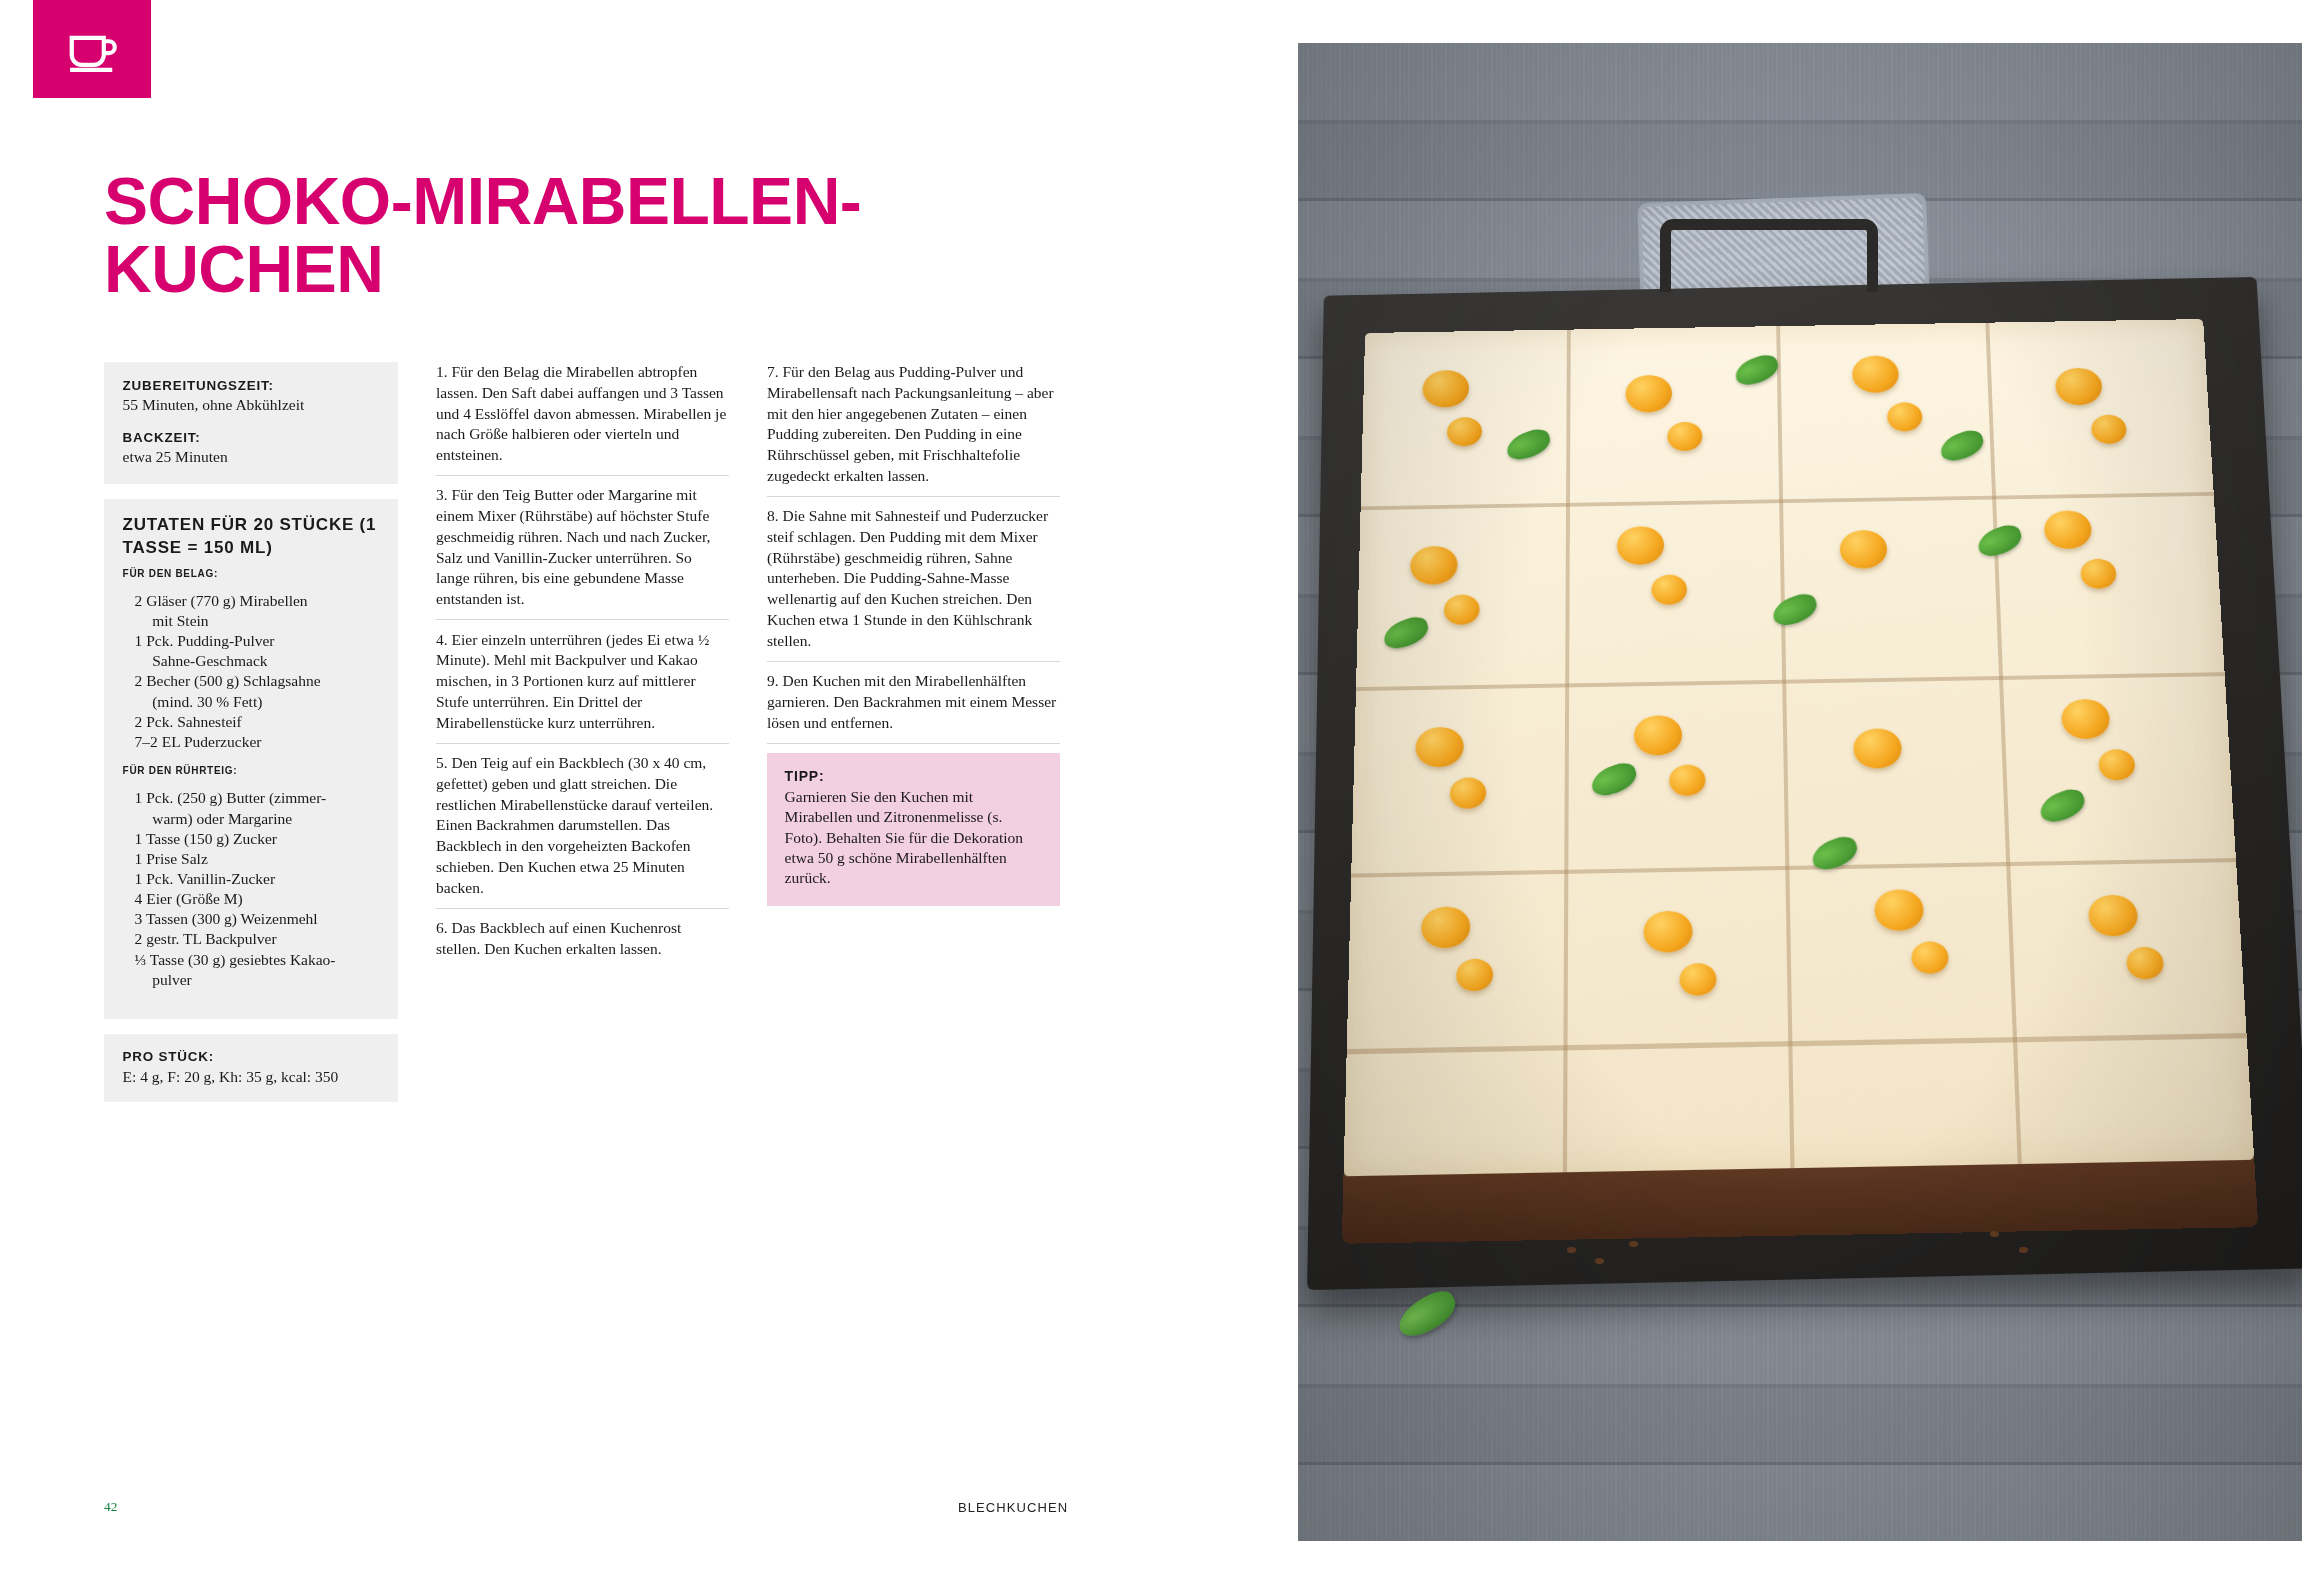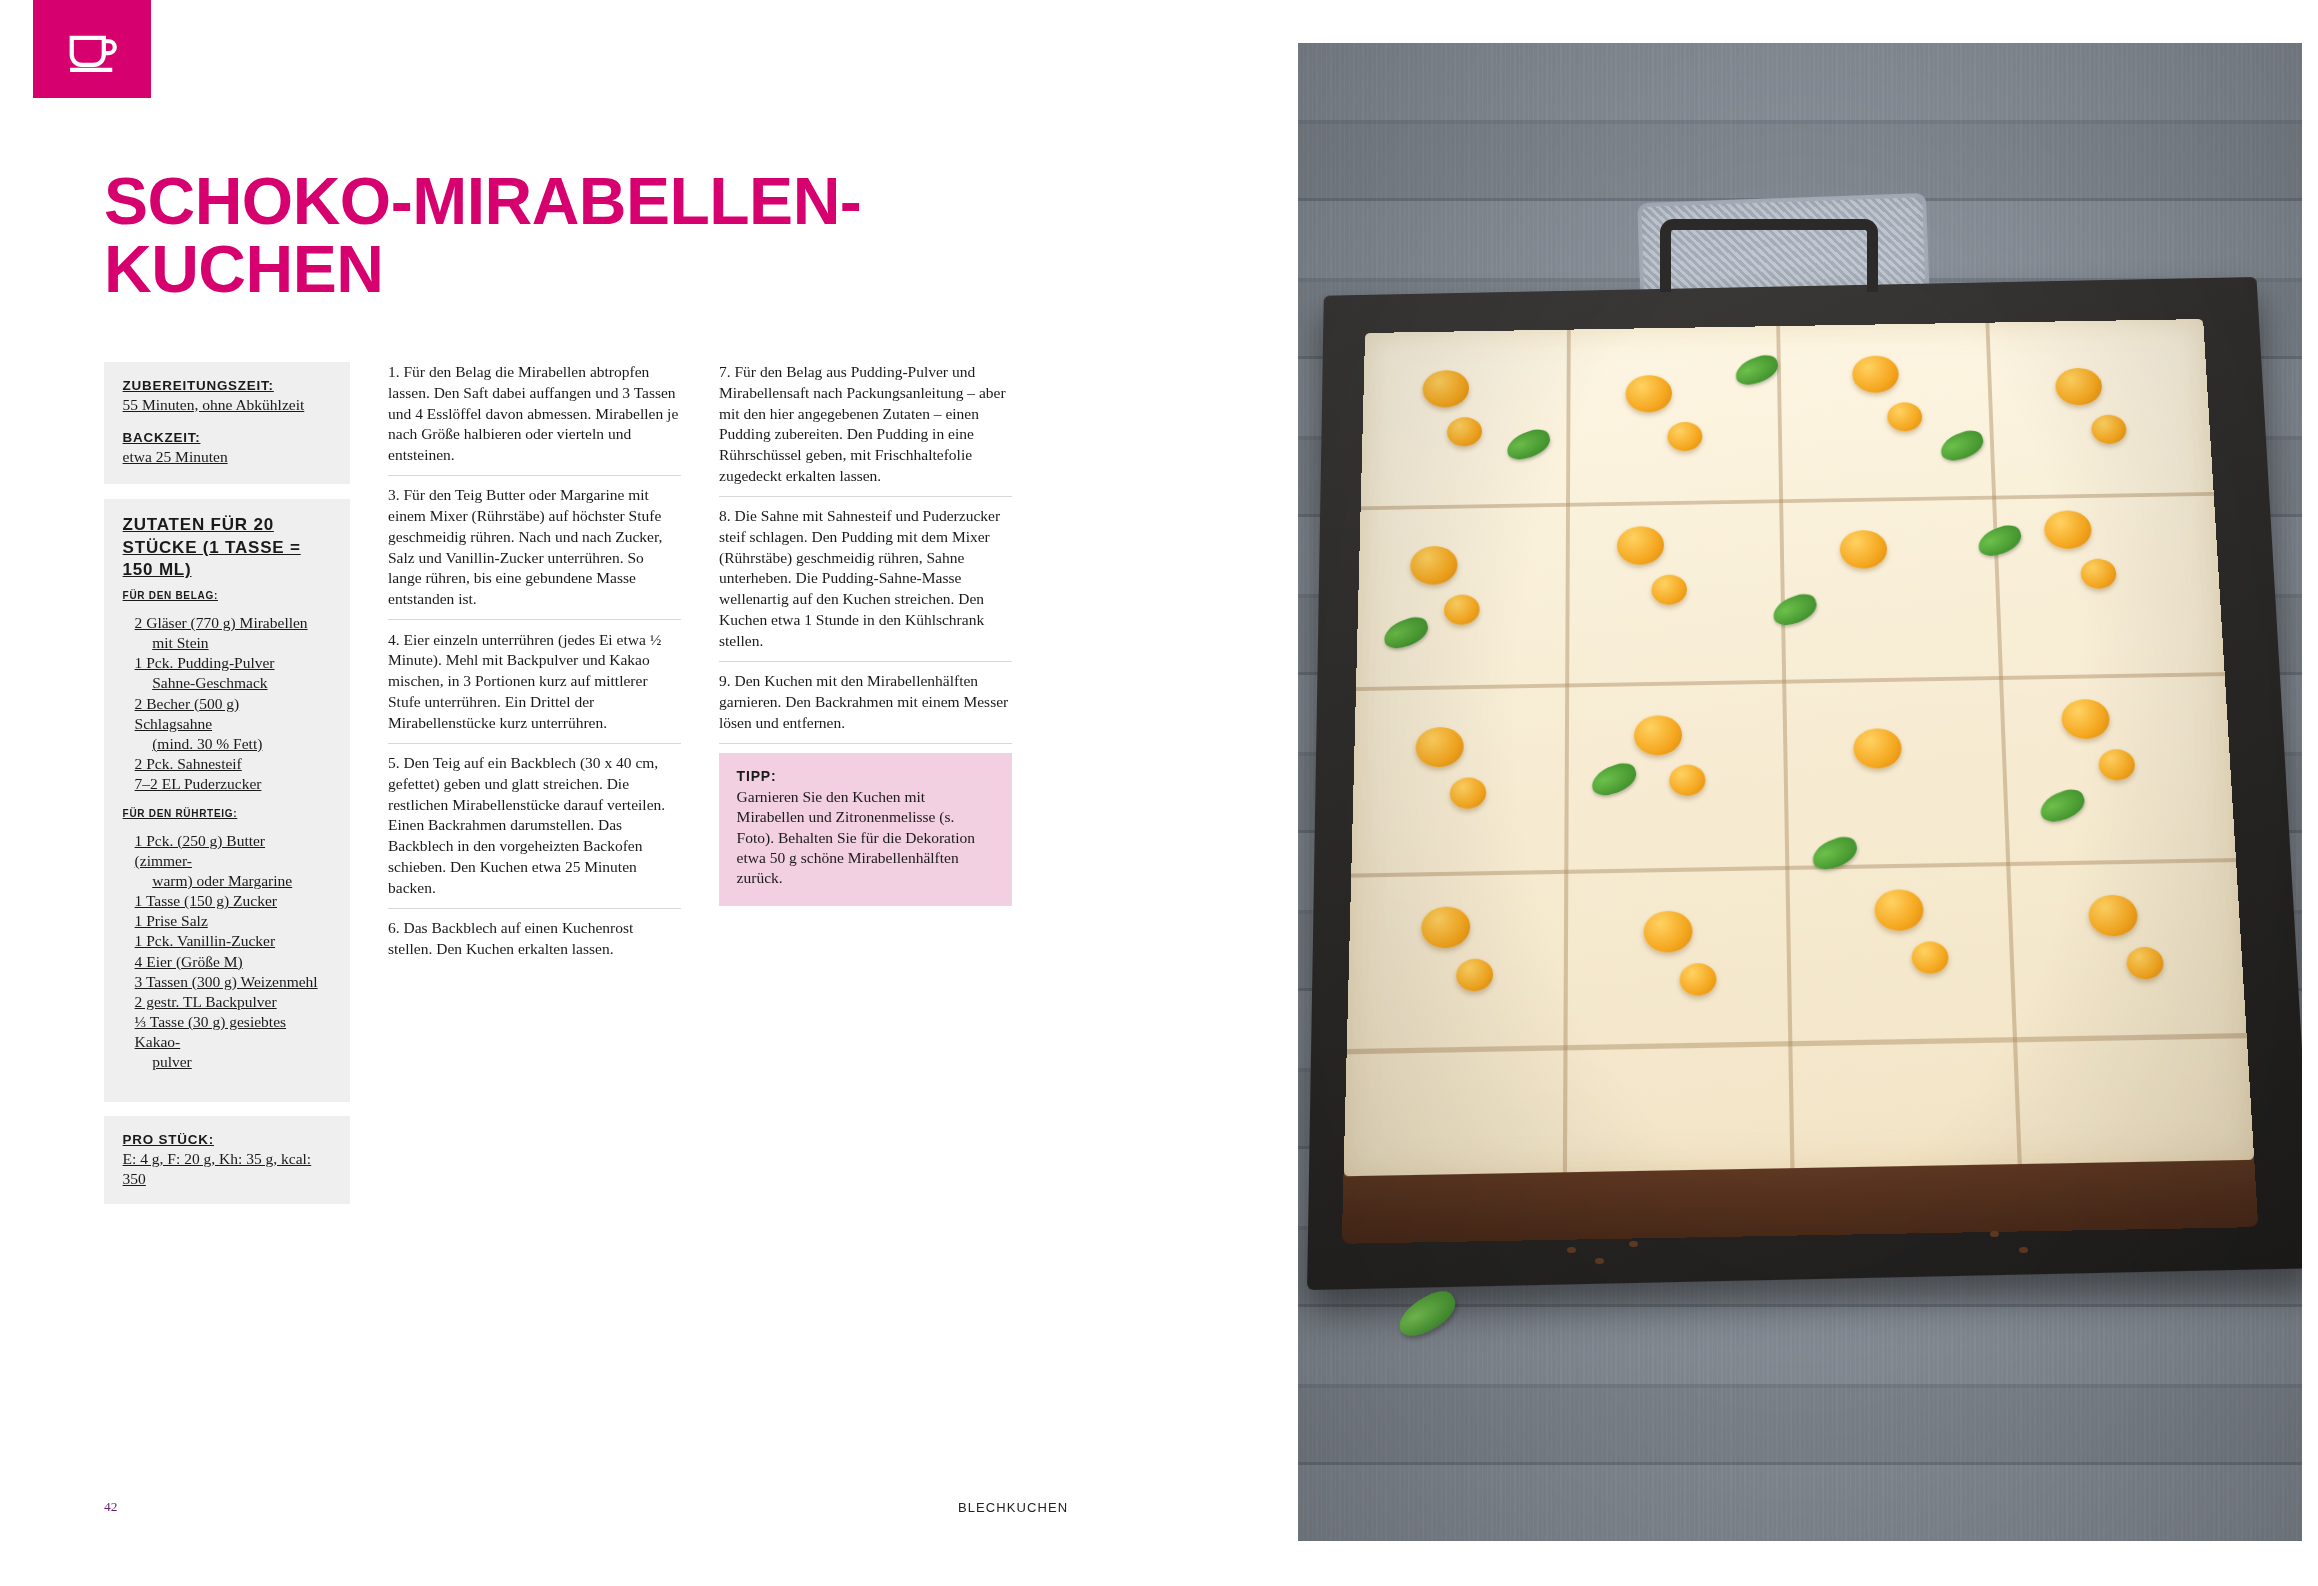--- a/index.html
+++ b/index.html
@@ -59,23 +59,22 @@
   
   .cols {
     position: absolute;
     left: 71px;
     top: 362px;
     width: 1064px;
     display: flex;
     gap: 0;
   }
   .col-info {
-    width: 246px;
+    width: 294px;
     flex: 0 0 auto;
-    text-decoration: underline;
   }
   .col-steps {
     width: 331px;
     flex: 0 0 auto;
     padding-left: 38px;
     box-sizing: border-box;
   }
 
   .info-block {
     background: #efefef;
@@ -155,21 +154,21 @@
     font-size: 15.5px;
     line-height: 1.32;
     margin: 0;
   }
 
   .page-num {
     position: absolute;
     left: 71px;
     bottom: 72px;
     font-size: 13.4px;
-    color: #701a75;
+    color: #15803d;
   }
   .footer-cat {
     position: absolute;
     left: 925px;
     bottom: 72px;
     font-family: "Liberation Sans", sans-serif;
     font-size: 13px;
     letter-spacing: 1.1px;
     text-transform: uppercase;
     color: #222;

